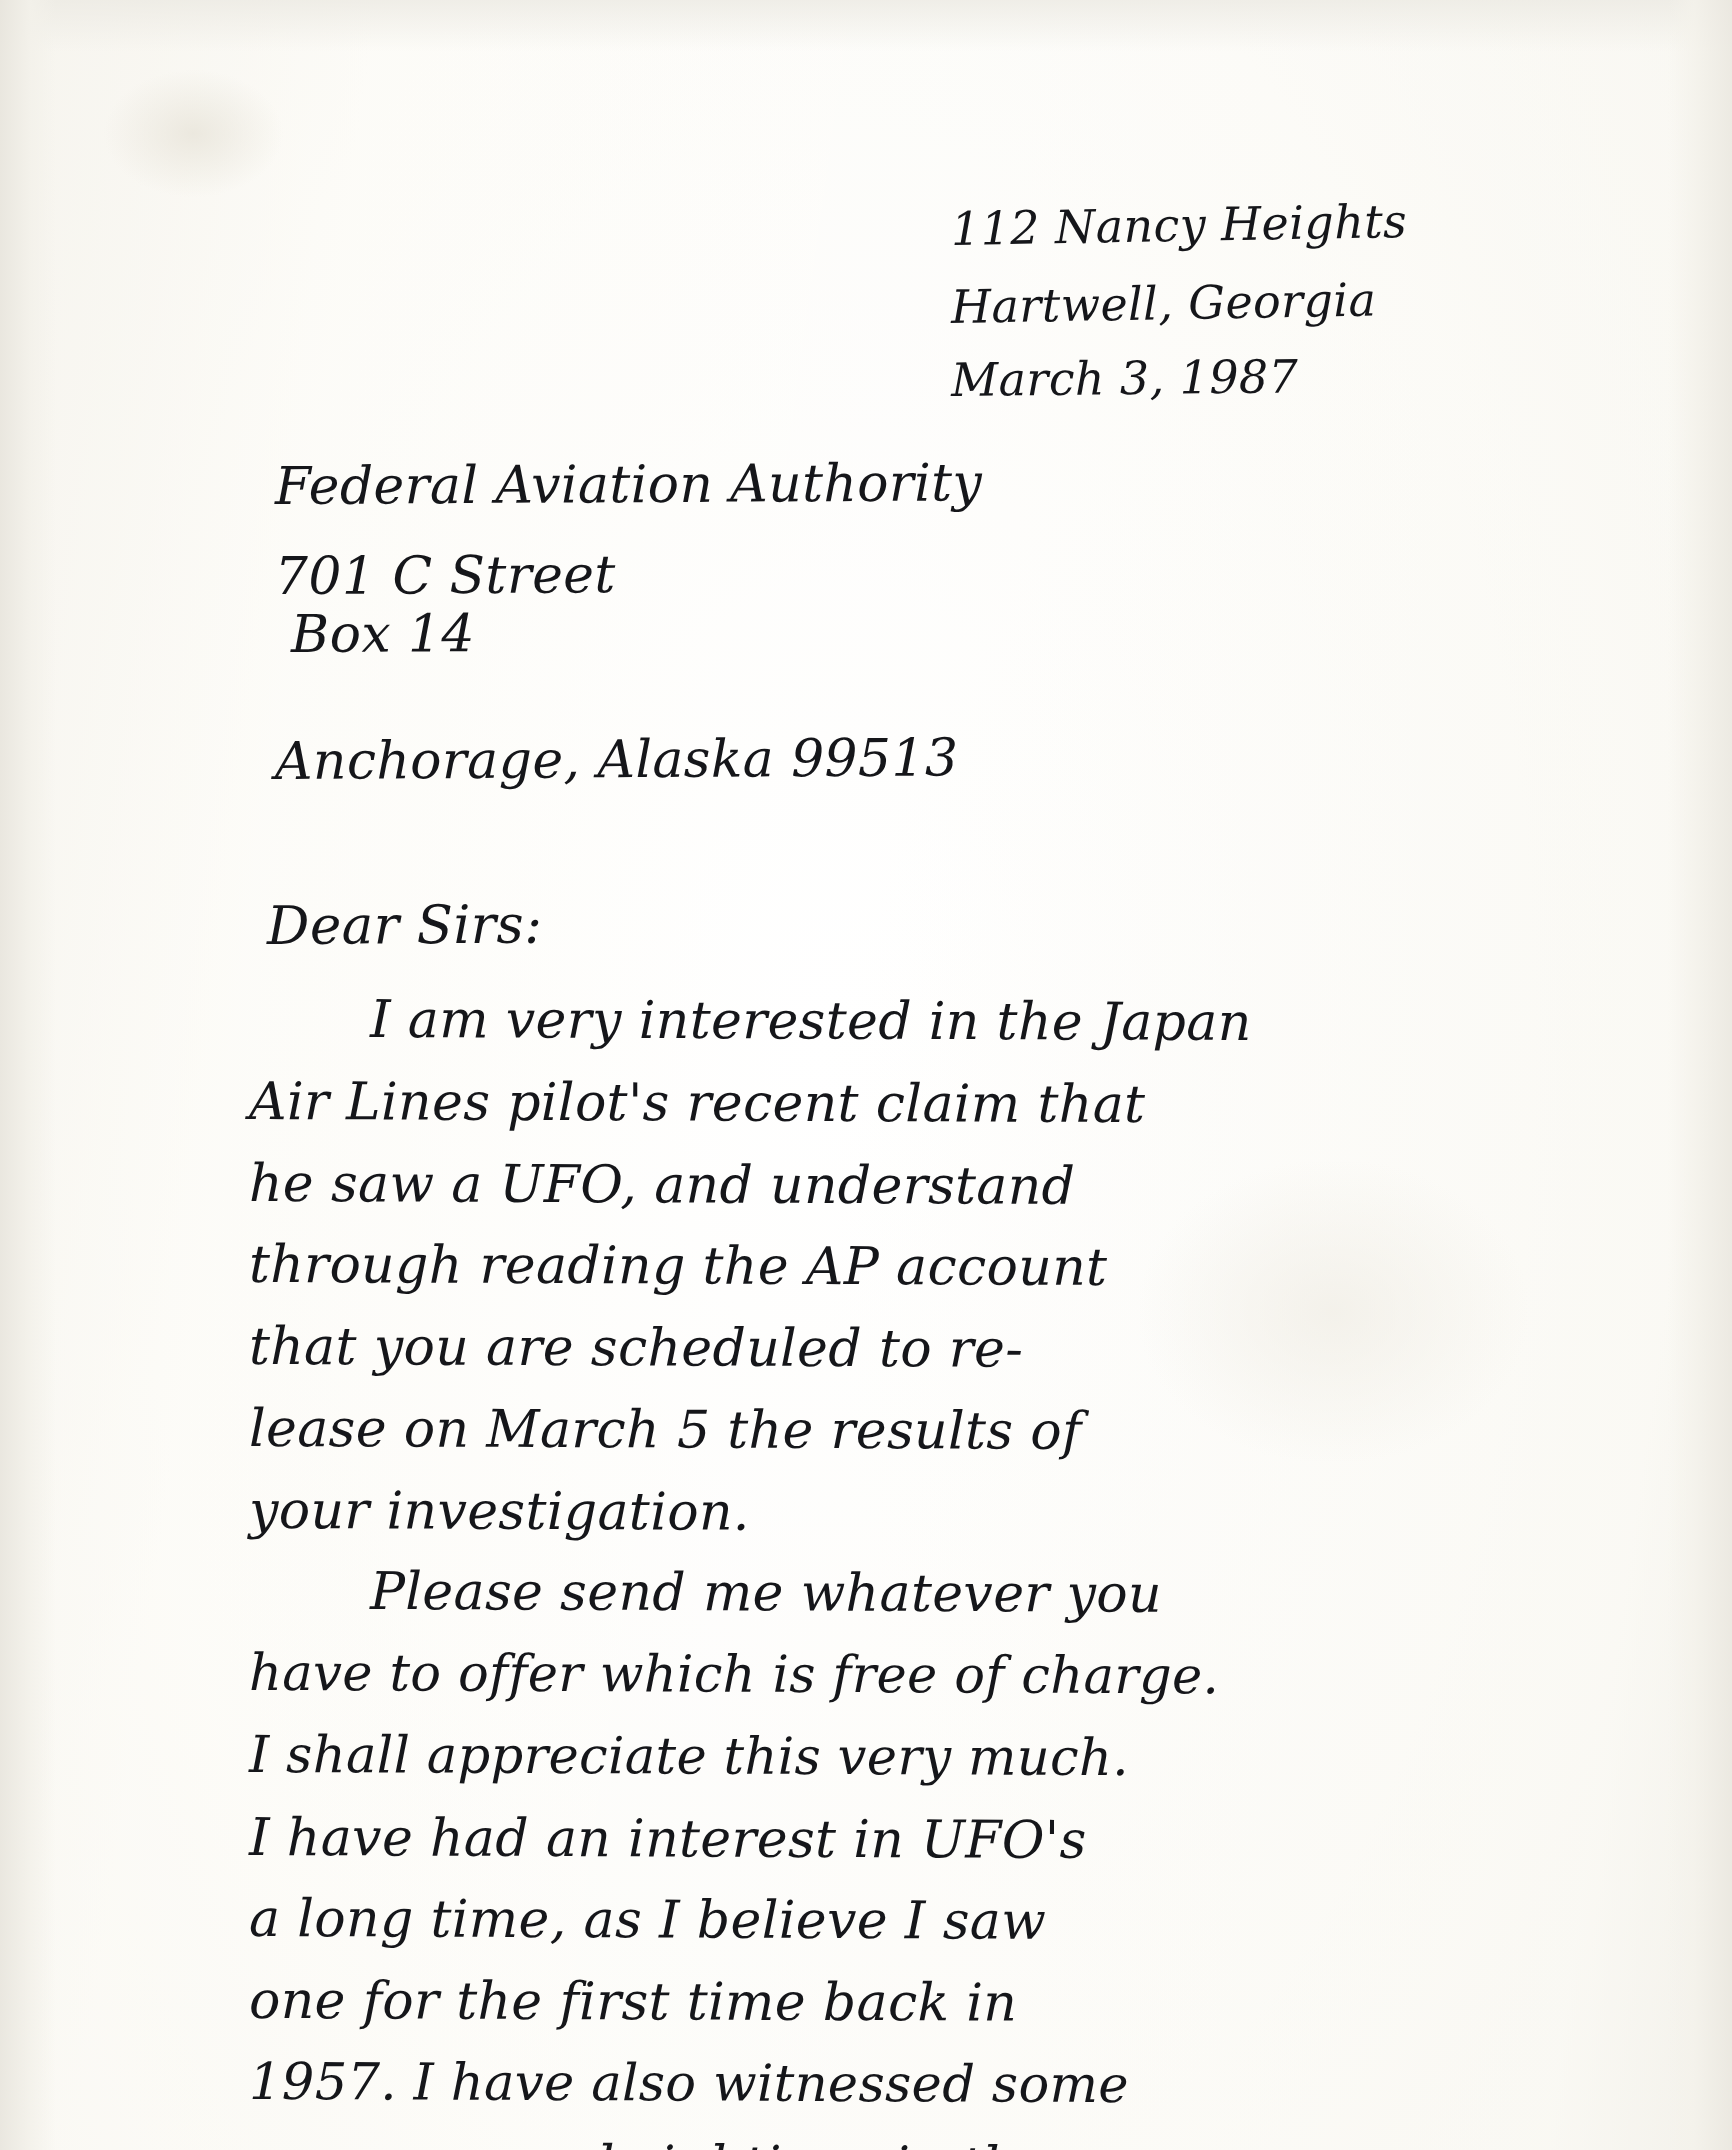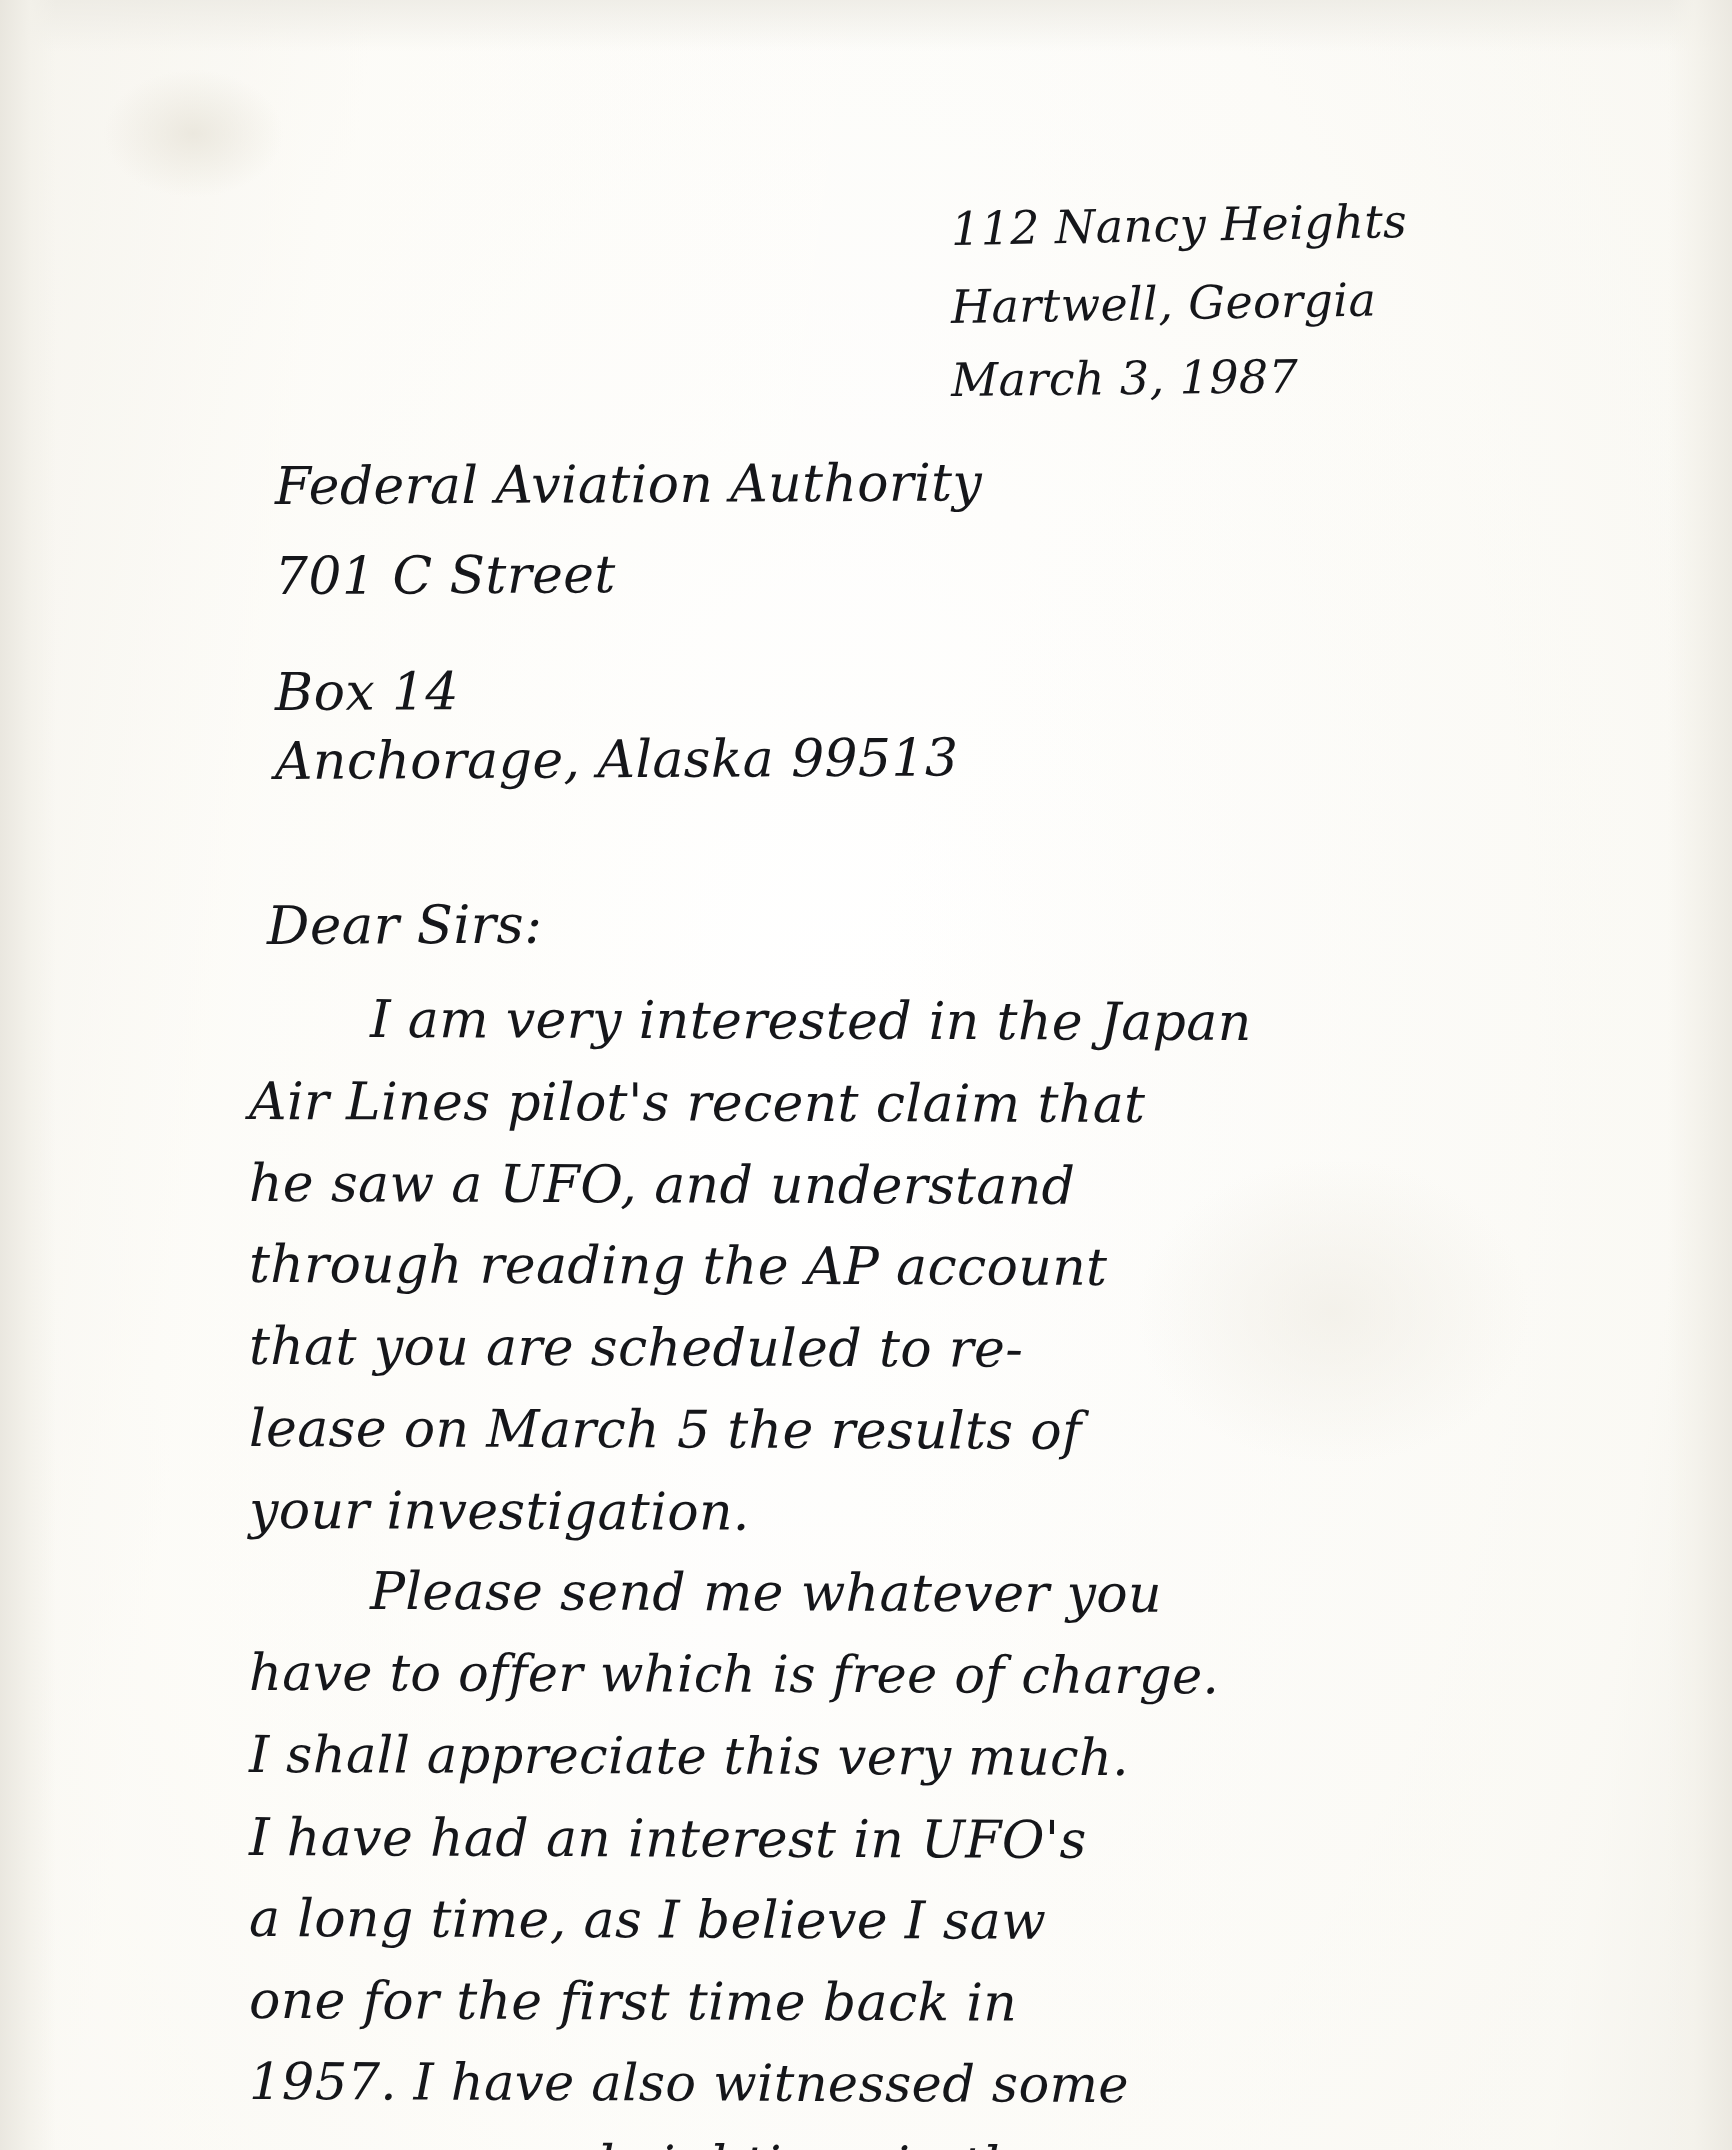--- a/index.html
+++ b/index.html
@@ -101,21 +101,21 @@
 
   <div>
     <div class="hand addr-block addr-line r2" style="top:202px;">112 Nancy Heights</div>
     <div class="hand addr-block addr-line r2" style="top:280px;">Hartwell, Georgia</div>
     <div class="hand addr-block addr-line r3" style="top:353px;">March 3, 1987</div>
   </div>
 
   <div>
     <div class="hand to-block to-line r4" style="top:456px;">Federal Aviation Authority</div>
     <div class="hand to-block to-line r4" style="top:546px;">701 C Street</div>
-    <div class="hand to-block to-line r4" style="top:662px;">Box 14</div>
+    <div class="hand to-block to-line r4" style="top:604px;margin-left:16px;">Box 14</div>
     <div class="hand to-block to-line r4" style="top:731px;">Anchorage, Alaska 99513</div>
   </div>
 
   <div class="hand salutation r4" style="top:895px;">Dear Sirs:</div>
 
   <div>
     <div class="hand body-line indent-1 r5" style="top:989px;">I am very interested in the Japan</div>
     <div class="hand body-line r5" style="top:1071px;">Air Lines pilot's recent claim that</div>
     <div class="hand body-line r5" style="top:1153px;">he saw a UFO, and understand</div>
     <div class="hand body-line r5" style="top:1234px;">through reading the AP account</div>

